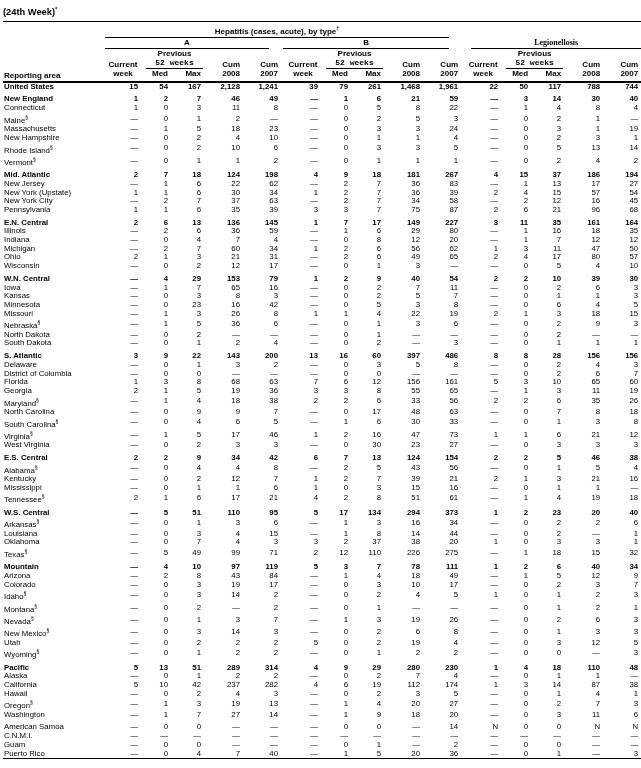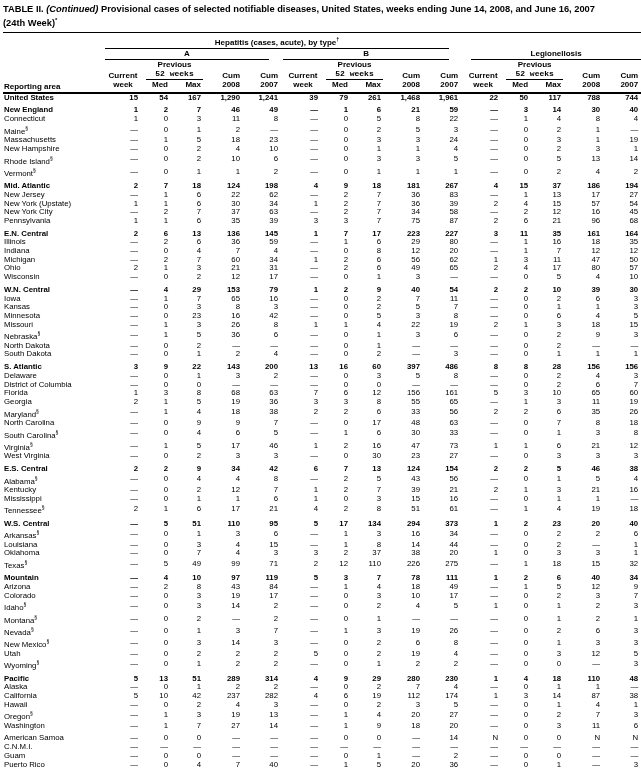--- a/index.html
+++ b/index.html
@@ -40,21 +40,21 @@
     text-align:center;
     vertical-align:bottom;
     white-space:nowrap;
   }
   thead sup{font-size:5.5px;}
   th.area-h{text-align:left;vertical-align:bottom;padding-left:1px;padding-bottom:1px;margin-left:8px;}
   .u{border-bottom:1px solid #000;padding-bottom:1px;}
   .u-hep{margin:0 14px 0 2px;}
   .u-a{margin:0 14px 0 2px;}
   .u-b{margin:0 14px 0 0;}
-  .u-leg{margin:0 2px 0 8px;}
+  .u-leg{margin:0 2px 0 8px;font-family:Liberation Serif, serif;}
   .u-52{margin:0 3px;font-family:Liberation Mono, monospace;}
   tr.hr1 th{padding-top:2px;}
   tr.hr5 th{padding-bottom:3px;}
   thead{border-bottom:2px solid #000;}
   th.sub-r{text-align:right;padding-right:5px;}
   th.sub-c{text-align:center;}
   
   tbody td{
     font-size:7.8px;
     line-height:8.7px;
@@ -66,21 +66,20 @@
   tbody td.num{text-align:right;padding-right:5px;}
   tbody tr.bold td{font-weight:bold;}
   tbody tr.gap td{height:4px;line-height:4px;font-size:1px;}
   tbody sup{font-size:5px;}
 </style>
 </head>
 <body>
 
 <div class="page">
 
-  <div class="title"><span>TABLE II.</span> <span class="ital">(Continued)</span> <span>Provisional cases of selected notifiable diseases, United States, weeks ending June 14, 2008, and June 16, 2007</span></div>
   <div class="title"><span>(24th Week)</span><sup>*</sup></div>
 
   <table class="main">
     <colgroup>
       <col class="c-area">
       <col class="c-cw">
         <col class="c-med">
         <col class="c-max">
         <col class="c-c08">
         <col class="c-c07">
@@ -164,21 +163,21 @@
         <th class="sub-r"><span>2008</span></th>
         <th class="sub-r"><span>2007</span></th>
       </tr>
     </thead>
     <tbody id="table-body">
         <tr class="bold">
           <td class="area">United States</td>
           <td class="num">15</td>
           <td class="num">54</td>
           <td class="num">167</td>
-          <td class="num">1,290</td>
+          <td class="num">2,128</td>
           <td class="num">1,241</td>
           <td class="num">39</td>
           <td class="num">79</td>
           <td class="num">261</td>
           <td class="num">1,468</td>
           <td class="num">1,961</td>
           <td class="num">22</td>
           <td class="num">50</td>
           <td class="num">117</td>
           <td class="num">788</td>
@@ -412,21 +411,21 @@
         <tr class="bold">
           <td class="area">E.N. Central</td>
           <td class="num">2</td>
           <td class="num">6</td>
           <td class="num">13</td>
           <td class="num">136</td>
           <td class="num">145</td>
           <td class="num">1</td>
           <td class="num">7</td>
           <td class="num">17</td>
-          <td class="num">223</td>
+          <td class="num">149</td>
           <td class="num">227</td>
           <td class="num">3</td>
           <td class="num">11</td>
           <td class="num">35</td>
           <td class="num">161</td>
           <td class="num">164</td>
         </tr>
         <tr>
           <td class="area">Illinois</td>
           <td class="num">—</td>

